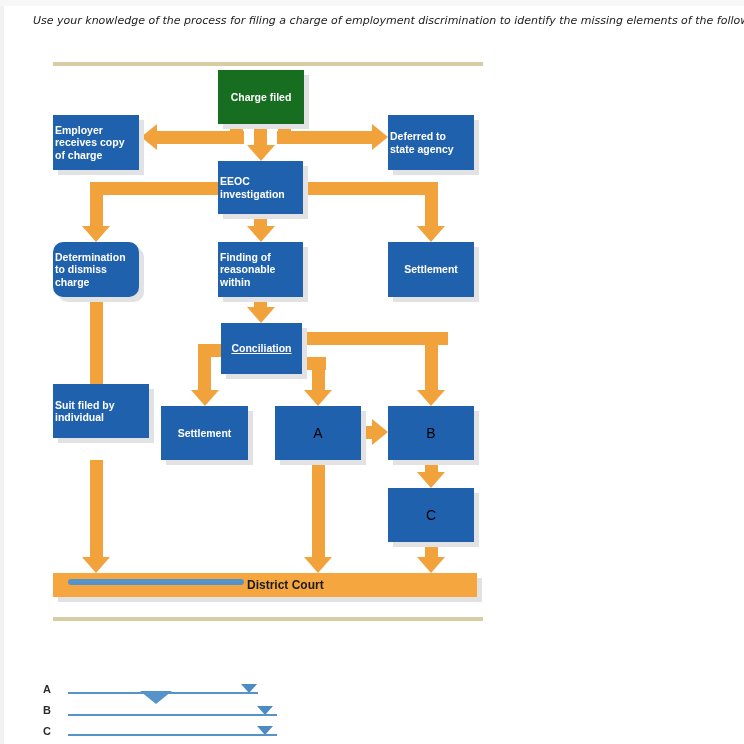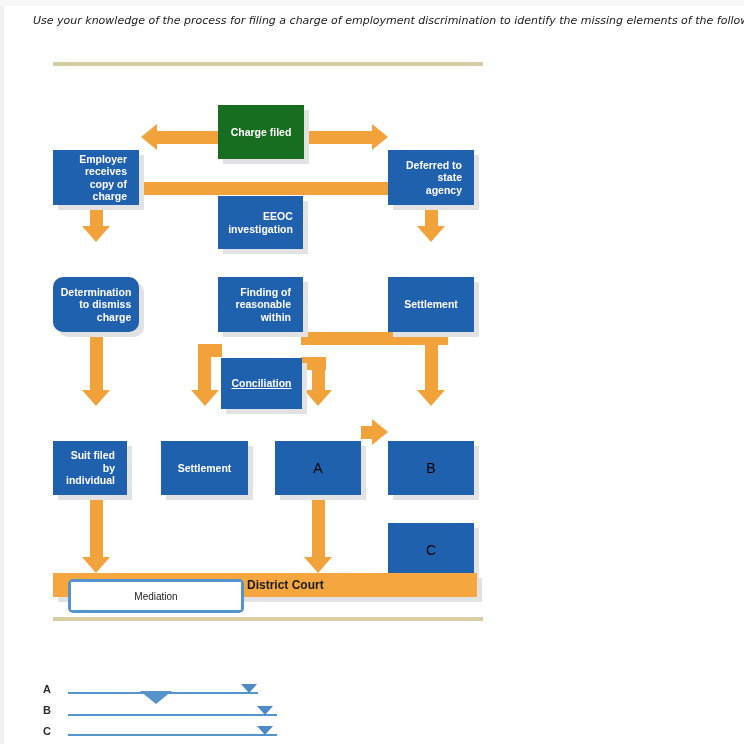--- a/index.html
+++ b/index.html
@@ -19,37 +19,37 @@
   }
 
   .tan{position:absolute;height:4px;background:#d8cca2;}
   .tan.top{left:53px;top:62px;width:430px;}
   .tan.bottom{left:53px;top:617px;width:430px;}
 
   
   .node{
     position:absolute;z-index:2;
     background:#2061ae;color:#ffffff;
-    display:flex;align-items:center;justify-content:center;text-align:right;
+    display:flex;align-items:center;justify-content:center;text-align:left;
     font-size:10.5px;font-weight:bold;line-height:1.18;
     box-shadow:5px 5px 0 #e2e2e4;
-    padding:12px;box-sizing:border-box;margin-top:35px;
+    padding:2px;box-sizing:border-box;
   }
   .node.green{background:#186e20;}
   .node.letter{font-size:14px;font-weight:400;color:#000;}
 
   .n-charge{left:218px;top:70px;width:86px;height:54px;}
   .n-employer{left:53px;top:115px;width:86px;height:55px;}
   .n-deferred{left:388px;top:115px;width:86px;height:55px;}
   .n-eeoc{left:218px;top:161px;width:85px;height:53px;}
   .n-determ{left:53px;top:242px;width:86px;height:55px;border-radius:10px;}
   .n-finding{left:218px;top:242px;width:85px;height:55px;}
   .n-settle{left:388px;top:242px;width:86px;height:55px;}
   .n-concil{left:221px;top:323px;width:81px;height:51px;text-decoration:underline;}
-  .n-suit{left:53px;top:406px;width:74px;height:54px;}
+  .n-suit{left:53px;top:384px;width:96px;height:54px;}
   .n-success{left:161px;top:406px;width:87px;height:54px;}
   .n-a{left:275px;top:406px;width:86px;height:54px;}
   .n-b{left:388px;top:406px;width:86px;height:54px;}
   .n-c{left:388px;top:488px;width:86px;height:54px;}
 
   .district-bar{
     position:absolute;left:53px;top:573px;width:424px;height:24px;z-index:3;
     background:#f5a63f;box-shadow:5px 5px 0 #e2e2e4;
     color:#1b1b1b;font-size:12px;font-weight:bold;
     display:flex;align-items:center;box-sizing:border-box;padding-left:194px;
@@ -173,15 +173,14 @@
 
 <div class="ans-label" style="left:43px;top:704px;">B</div>
 <div class="ans-line" style="left:68px;top:714px;width:209px;"></div>
 <div class="caret" style="left:257px;top:706px;"></div>
 
 <div class="ans-label" style="left:43px;top:725px;">C</div>
 <div class="ans-line" style="left:68px;top:734px;width:209px;"></div>
 <div class="caret" style="left:257px;top:726px;"></div>
 
 <div class="popup">
-  <div class="opt">Mediation</div>
 </div>
 <div class="popup-pointer"></div>
 
 </body></html>

